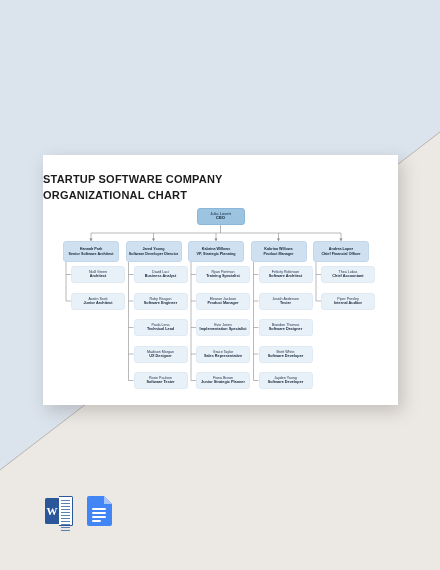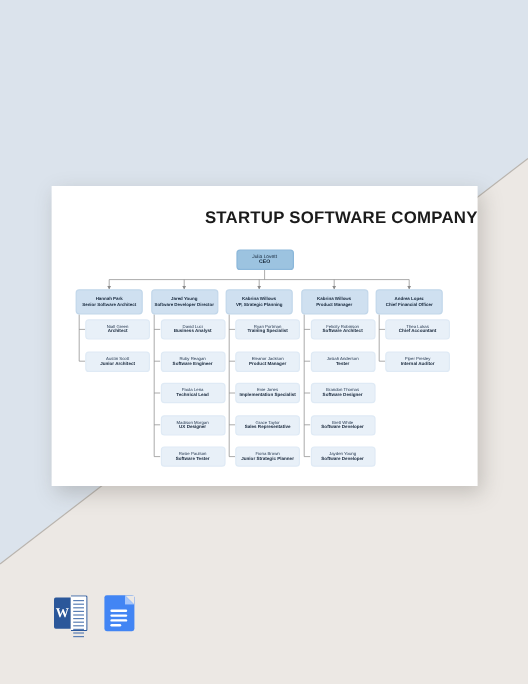--- a/index.html
+++ b/index.html
@@ -26,23 +26,23 @@
 
   
   #page{
     position:absolute;left:43px;top:155px;width:355px;height:250px;
     background:#ffffff;
     box-shadow:4px 6px 16px rgba(90,85,80,.28);
   }
 
   
   .doc-title{
-    text-align:right;
+    text-align:left;
     font-weight:bold;
-    font-size:14px;
+    font-size:11px;
     letter-spacing:.2px;
     color:#1b1b1b;
   }
   #title1{margin-top:18px;}
   #title2{margin-top:4px;}
 
   
   #chart{
     position:absolute;left:0;top:0;width:355px;height:250px;
   }
@@ -118,20 +118,21 @@
 
 <div id="bg-beige"></div>
 <div id="bg-blue"></div>
 <svg id="bg-diag-edge">
   <line x1="0" y1="470" x2="440" y2="132" stroke="#b9b4ae" stroke-width="1"></line>
 </svg>
 
 <div id="page">
 
   <div class="doc-title" id="title1">STARTUP SOFTWARE COMPANY</div>
+  <div class="doc-title" id="title2">ORGANIZATIONAL CHART</div>
 
   <div id="chart">
     <svg id="svg-lines">
         <line x1="177.5" y1="70" x2="177.5" y2="78" stroke="#8a8a8a" stroke-width="0.6"></line>
         <line x1="48" y1="78" x2="298" y2="78" stroke="#8a8a8a" stroke-width="0.6"></line>
         <line x1="48" y1="78" x2="48" y2="86" stroke="#8a8a8a" stroke-width="0.6"></line>
         <polygon points="46.4,83.4 49.6,83.4 48,86" fill="#8a8a8a"></polygon>
         <line x1="23" y1="119.5" x2="28" y2="119.5" stroke="#8a8a8a" stroke-width="0.6"></line>
         <line x1="23" y1="146" x2="28" y2="146" stroke="#8a8a8a" stroke-width="0.6"></line>
         <line x1="23" y1="107" x2="23" y2="146" stroke="#8a8a8a" stroke-width="0.6"></line>

